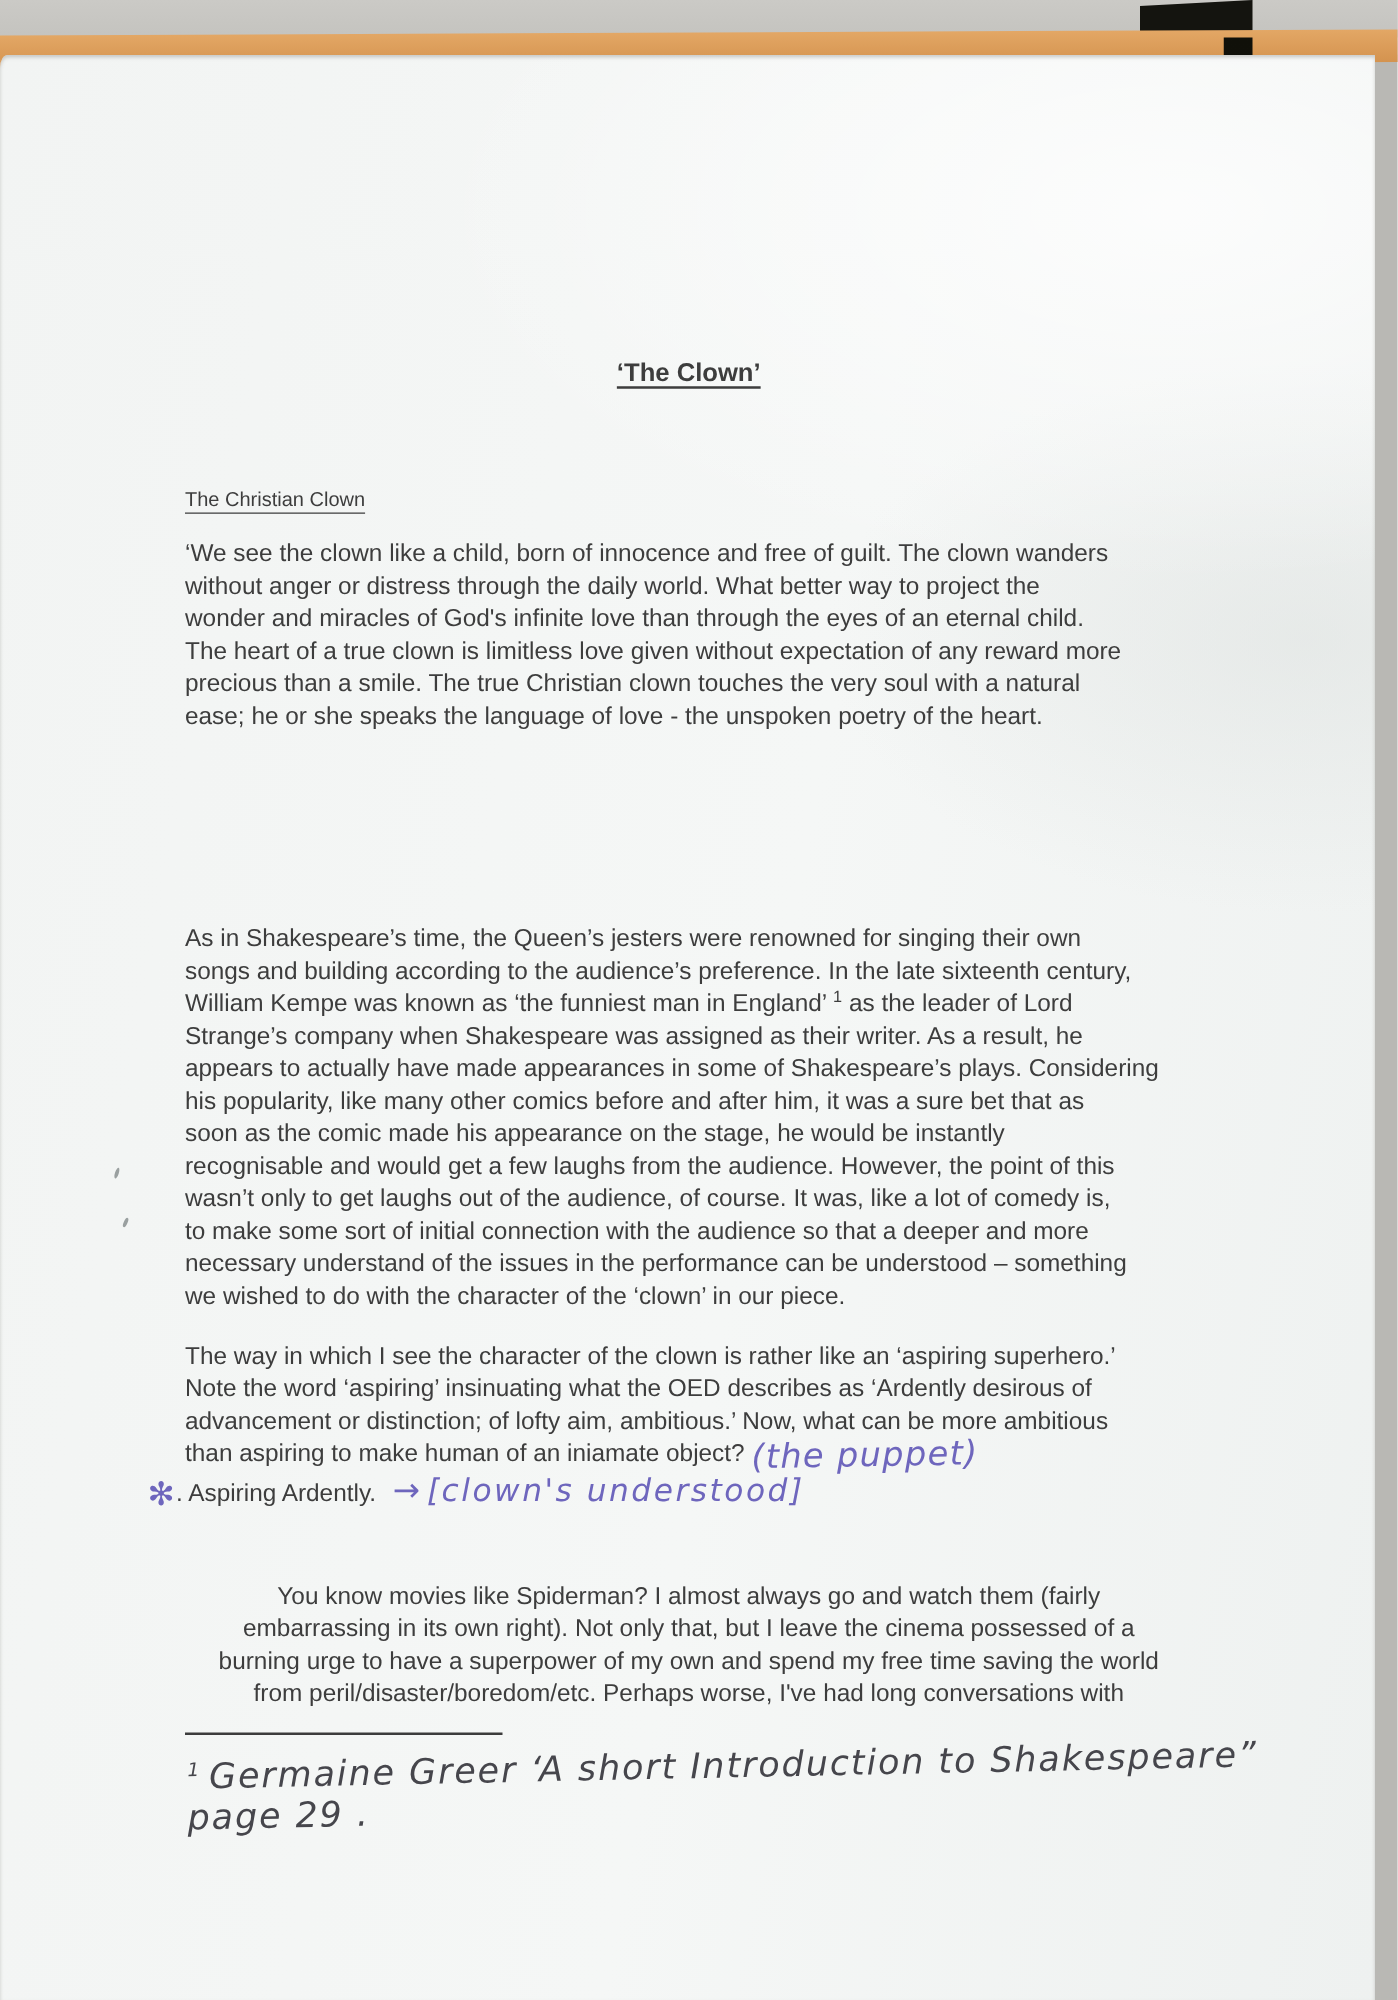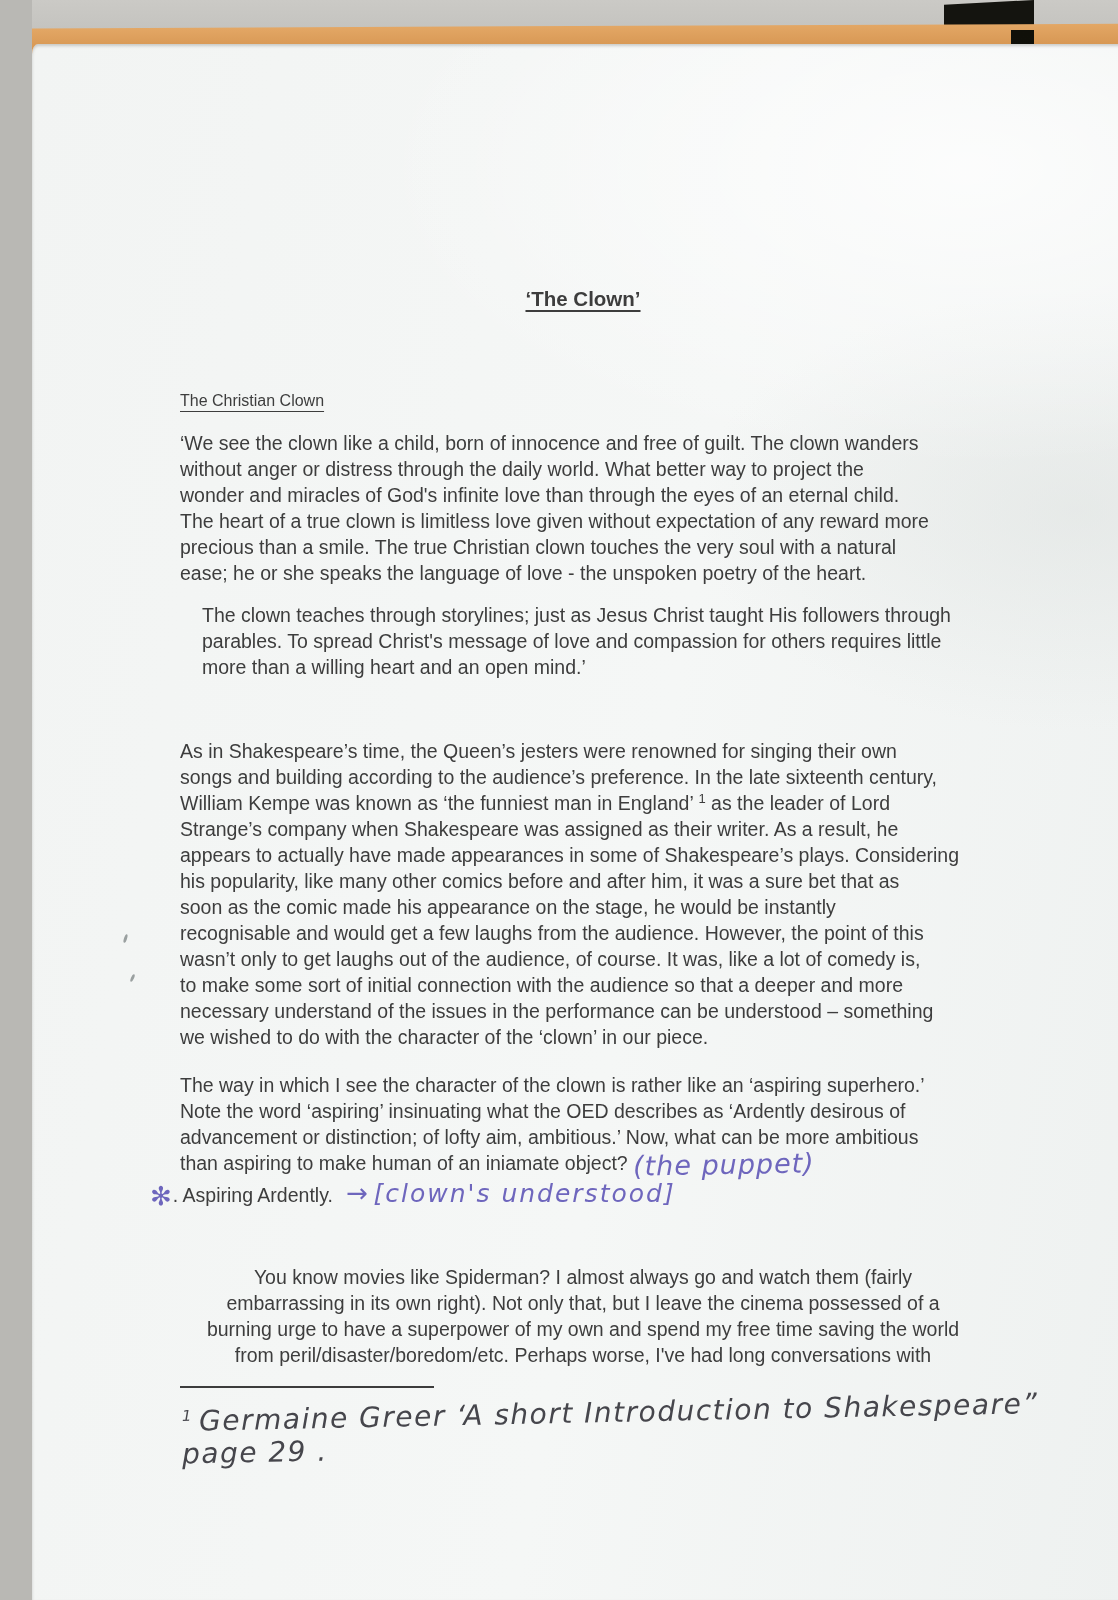--- a/index.html
+++ b/index.html
@@ -1,17 +1,17 @@
 <!DOCTYPE html>
 <html><head>
 <meta charset="utf-8">
 <style>
   html,body{margin:0;padding:0;}
   body{width:1118px;height:1600px;overflow:hidden;background:#b9b8b4;font-family:"Liberation Sans",sans-serif;}
-  .scan-root{position:relative;width:1002px;height:1600px;background:#ffffff;margin-left:32px;}
+  .scan-root{position:relative;width:1002px;height:1600px;background:#ffffff;}
 
   
   .top-band{position:absolute;left:0;top:0;width:1118px;height:30px;background:linear-gradient(180deg,#cbcac6,#c4c3bf);}
   .orange-strip{position:absolute;left:0;top:26px;width:1118px;height:26px;background:linear-gradient(180deg,#e3a765,#d4934f);transform:rotate(-0.25deg);}
   .corner-black{position:absolute;right:0;top:0;width:90px;height:52px;background:#14140f;transform:skewY(-3deg);transform-origin:right top;}
   .black-edge{position:absolute;right:0;top:30px;width:23px;height:920px;background:linear-gradient(180deg,#101009,#1b1b14);}
   .grey-edge{position:absolute;right:0;top:950px;width:23px;height:650px;background:linear-gradient(180deg,#55554c,#8f8e86 40%,#b9b9b2);}
   .sheet-sliver{position:absolute;right:20px;top:900px;width:12px;height:420px;background:#c2c4c0;border-left:1px solid #9c9e9a;}
   .edge-notch-a{position:absolute;left:0;top:44px;width:38px;height:14px;border-bottom:3px solid #3b3b35;border-radius:0 0 60% 20%;}
   .edge-notch-b{position:absolute;left:118px;top:42px;width:80px;height:10px;border-bottom:3px solid #50403a;border-radius:0 0 40% 40%;}
@@ -86,25 +86,20 @@
 
     <div class="block typed quote-a">
       <span>‘We see the clown like a child, born of innocence and free of guilt.  The clown wanders
 without anger or distress through the daily world.  What better way to project the
 wonder and miracles of God's infinite love than through the eyes of an eternal child.
 The heart of a true clown is limitless love given without expectation of any reward more
 precious than a smile.  The true Christian clown touches the very soul with a natural
 ease; he or she speaks the language of love - the unspoken poetry of the heart.</span>
     </div>
 
-    <div class="block typed quote-b">
-      <span>The clown teaches through storylines; just as Jesus Christ taught His followers through
-parables.  To spread Christ's message of love and compassion for others requires little
-more than a willing heart and an open mind.’</span>
-    </div>
 
     <div class="block typed para-shakespeare">
       <span>As in Shakespeare’s time, the Queen’s jesters were renowned for singing their own
 songs and building according to the audience’s preference. In the late sixteenth century,
 William Kempe was known as ‘the funniest man in England’ </span><sup class="fnref">1</sup><span> as the leader of Lord
 Strange’s company when Shakespeare was assigned as their writer. As a result, he
 appears to actually have made appearances in some of Shakespeare’s plays. Considering
 his popularity, like many other comics before and after him, it was a sure bet that as
 soon as the comic made his appearance on the stage, he would be instantly
 recognisable and would get a few laughs from the audience. However, the point of this

